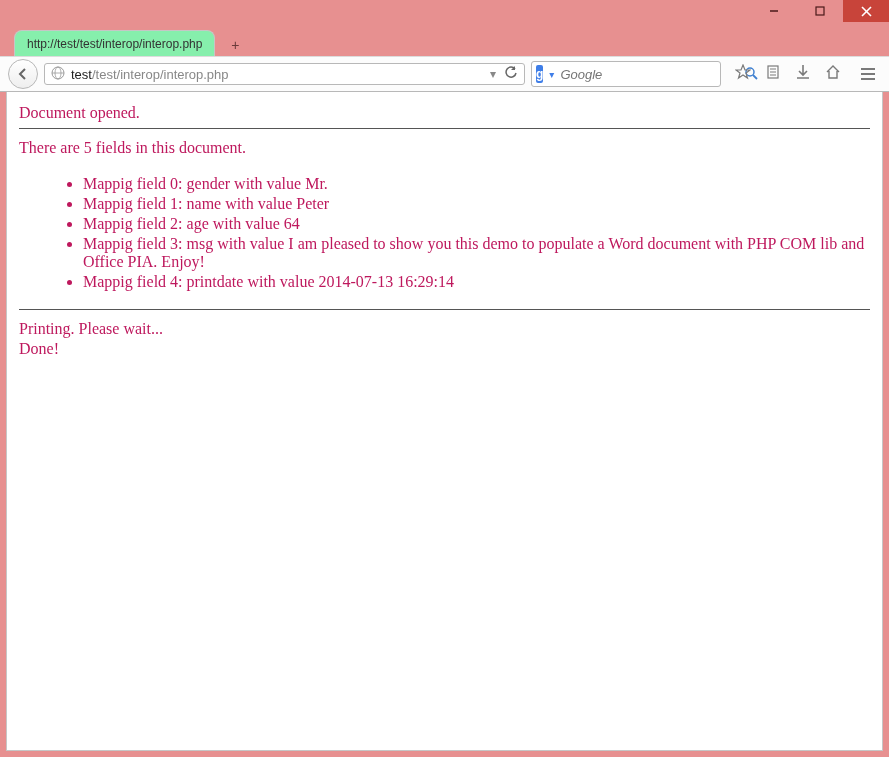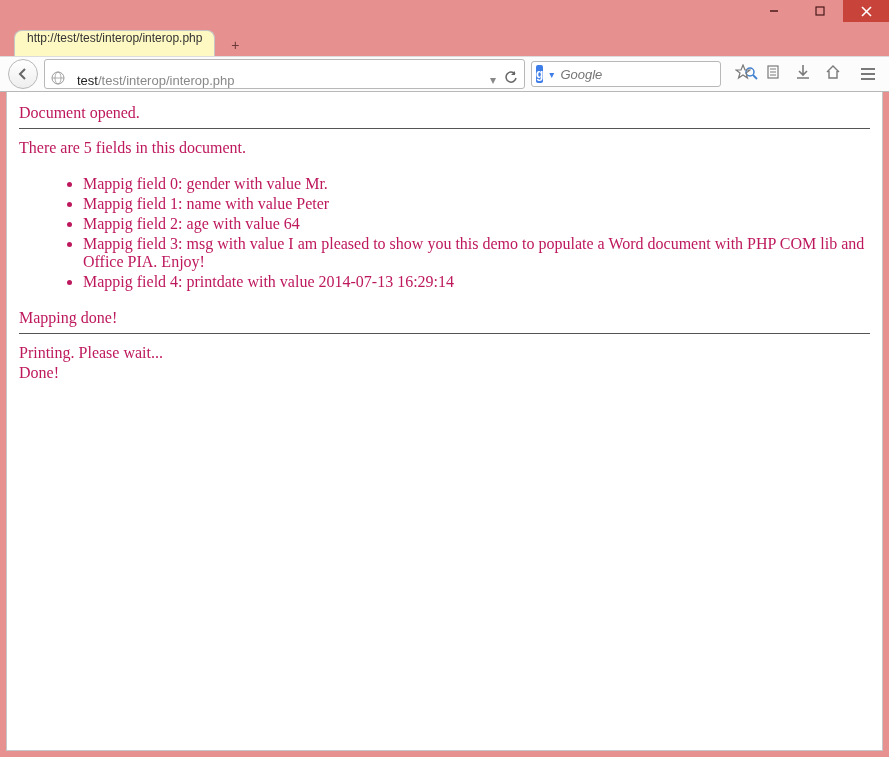--- a/index.html
+++ b/index.html
@@ -42,28 +42,29 @@
       color: #fff;
     }
     .tab-strip {
       height: 30px;
       background: #e79090;
       display: flex;
       align-items: flex-end;
       padding-left: 14px;
     }
     .tab {
-      background: #fef9c3;
+      background: #86efac;
       border: 1px solid #c6c6c6;
       border-bottom: none;
       border-top-left-radius: 8px;
       border-top-right-radius: 8px;
       height: 26px;
       padding: 0 12px;
       display: flex;
+      align-items: center;
       font-size: 12px;
       color: #333;
       min-width: 200px;
       position: relative;
     }
     .new-tab {
       width: 28px;
       height: 22px;
       margin-left: 6px;
       display: flex;
@@ -91,30 +92,30 @@
       display: flex;
       align-items: center;
       justify-content: center;
       color: #666;
       font-size: 14px;
       cursor: pointer;
       background: linear-gradient(#fff, #eee);
     }
     .url-bar {
       flex: 1;
-      height: 30px;
+      height: 22px;
       border: 1px solid #b8b8b8;
       border-radius: 3px;
       display: flex;
-      align-items: flex-end;
+      align-items: center;
       padding: 0 6px;
       background: #fff;
       font-size: 13px;
       color: #888;
-      gap: 12px;
+      gap: 6px;
     }
     .url-bar .globe {
       color: #999;
       font-size: 14px;
     }
     .url-text { flex: 1; white-space: nowrap; overflow: hidden; }
     .url-text .strong { color: #222; }
     .url-controls {
       display: flex;
       align-items: center;
@@ -308,18 +309,17 @@
     <p>Document opened.</p>
     <hr>
     <p>There are 5 fields in this document.</p>
     <ul>
       <li>Mappig field 0: gender with value Mr.</li>
       <li>Mappig field 1: name with value Peter</li>
       <li>Mappig field 2: age with value 64</li>
       <li>Mappig field 3: msg with value I am pleased to show you this demo to populate a Word document with PHP COM lib and Office PIA. Enjoy!</li>
       <li>Mappig field 4: printdate with value 2014-07-13 16:29:14</li>
     </ul>
-    <p>Mapping done!</p>
     <hr>
     <p>Printing. Please wait...</p>
     <p>Done!</p>
   </div>
 </div>
 
 </body></html>

